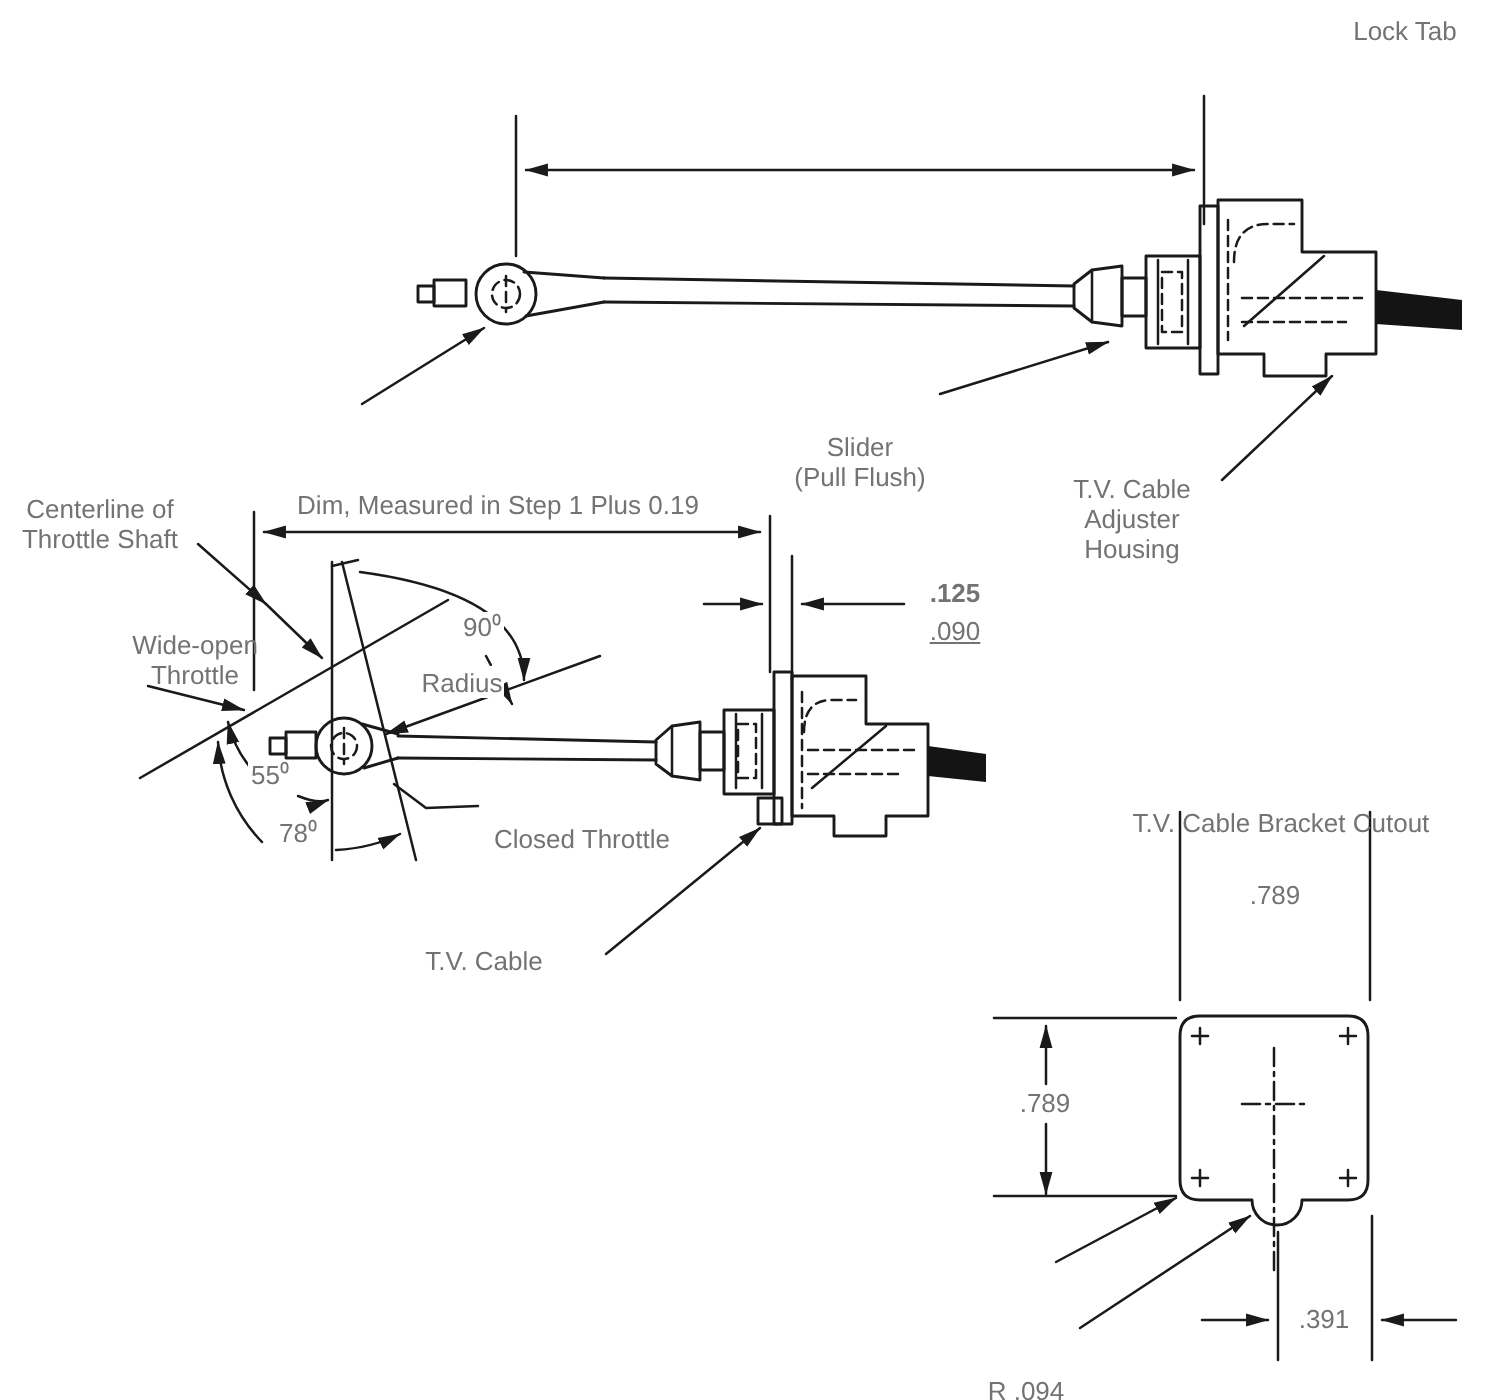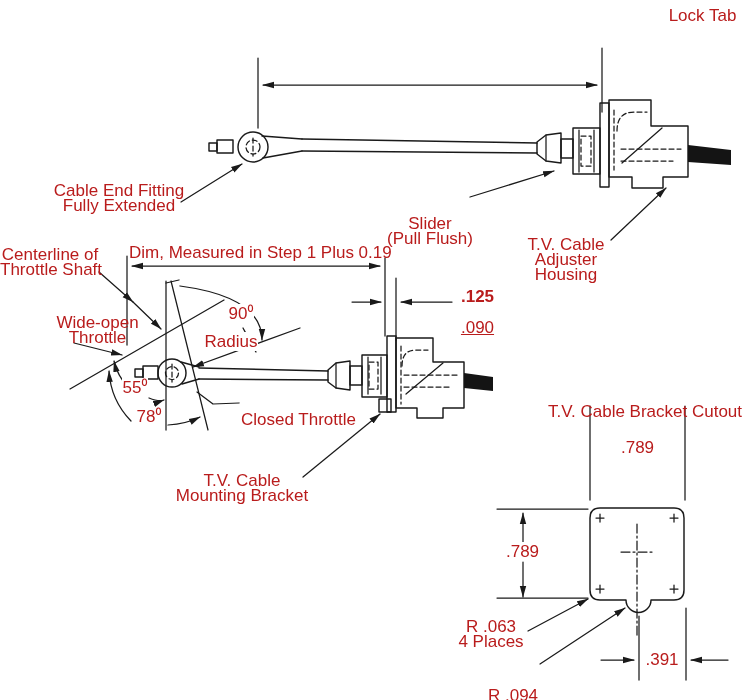--- a/index.html
+++ b/index.html
@@ -1,19 +1,19 @@
 <!DOCTYPE html>
 <html><head>
 <meta charset="utf-8">
 <style>
   html,body{margin:0;padding:0;background:#fff;}
   #stage{position:relative;width:750px;height:700px;background:#ffffff;overflow:hidden;
          font-family:"Liberation Sans",sans-serif;}
   #art{position:absolute;left:0;top:0;}
-  .lbl{position:absolute;font-family:"Liberation Sans",sans-serif;font-size:17px;color:#b91c1c;
+  .lbl{position:absolute;font-family:"Liberation Sans",sans-serif;font-size:13px;color:#737373;
        text-align:center;line-height:15px;}
   .ln{white-space:nowrap;}
   .ws{background:#fff;padding:0 1px;}
   svg .ink{stroke:#1a1a1a;fill:none;stroke-width:1.25;stroke-linecap:round;stroke-linejoin:round;}
   svg .thick{stroke-width:1.45;}
   svg .dash{stroke-dasharray:5,3;}
   svg .cdash{stroke-dasharray:9,3,2,3;}
   svg .solidfill{fill:#141414;stroke:none;}
 </style>
 </head>
@@ -159,24 +159,20 @@
       <path class="ink" d="M728,660 H691" marker-end="url(#arr)"></path>
 
       <path class="ink" d="M528,631 L588,599" marker-end="url(#arr)"></path>
       <path class="ink" d="M540,664 L625,608" marker-end="url(#arr)"></path>
     </g>
   </svg>
 
   <div class="lbl" style="left:660px;top:8px;width:85px;">
     <div class="ln">Lock Tab</div>
   </div>
-  <div class="lbl" style="left:44px;top:183px;width:150px;">
-    <div class="ln">Cable End Fitting</div>
-    <div class="ln">Fully Extended</div>
-  </div>
   <div class="lbl" style="left:365px;top:181px;width:130px;margin-top:35px;">
     <div class="ln">Slider</div>
     <div class="ln">(Pull Flush)</div>
   </div>
   <div class="lbl" style="left:516px;top:237px;width:100px;">
     <div class="ln">T.V. Cable</div>
     <div class="ln">Adjuster</div>
     <div class="ln">Housing</div>
   </div>
 
@@ -202,41 +198,36 @@
   </div>
   <div class="lbl" style="left:131px;top:409px;width:36px;">
     <span class="ln ws">78⁰</span>
   </div>
   <div class="lbl" style="left:241px;top:412px;width:100px;">
     <div class="ln">Closed Throttle</div>
   </div>
   <div class="lbl" style="left:455px;top:289px;width:45px;font-weight:bold;">
     <div class="ln">.125</div>
   </div>
-  <div class="lbl" style="left:455px;top:320px;width:45px;text-decoration:underline;">
+  <div class="lbl" style="left:455px;top:308px;width:45px;text-decoration:underline;">
     <div class="ln">.090</div>
   </div>
   <div class="lbl" style="left:167px;top:473px;width:150px;">
     <div class="ln">T.V. Cable</div>
-    <div class="ln">Mounting Bracket</div>
   </div>
 
   <div class="lbl" style="left:548px;top:404px;width:185px;">
     <div class="ln">T.V. Cable Bracket Cutout</div>
   </div>
   <div class="lbl" style="left:615px;top:440px;width:45px;">
     <div class="ln">.789</div>
   </div>
   <div class="lbl" style="left:500px;top:544px;width:45px;">
     <span class="ln ws">.789</span>
   </div>
-  <div class="lbl" style="left:451px;top:619px;width:80px;">
-    <div class="ln">R .063</div>
-    <div class="ln">4 Places</div>
-  </div>
   <div class="lbl" style="left:473px;top:661px;width:80px;margin-top:27px;">
     <div class="ln">R .094</div>
   </div>
   <div class="lbl" style="left:642px;top:652px;width:40px;">
     <span class="ln ws">.391</span>
   </div>
 
 </div>
 
 </body></html>

